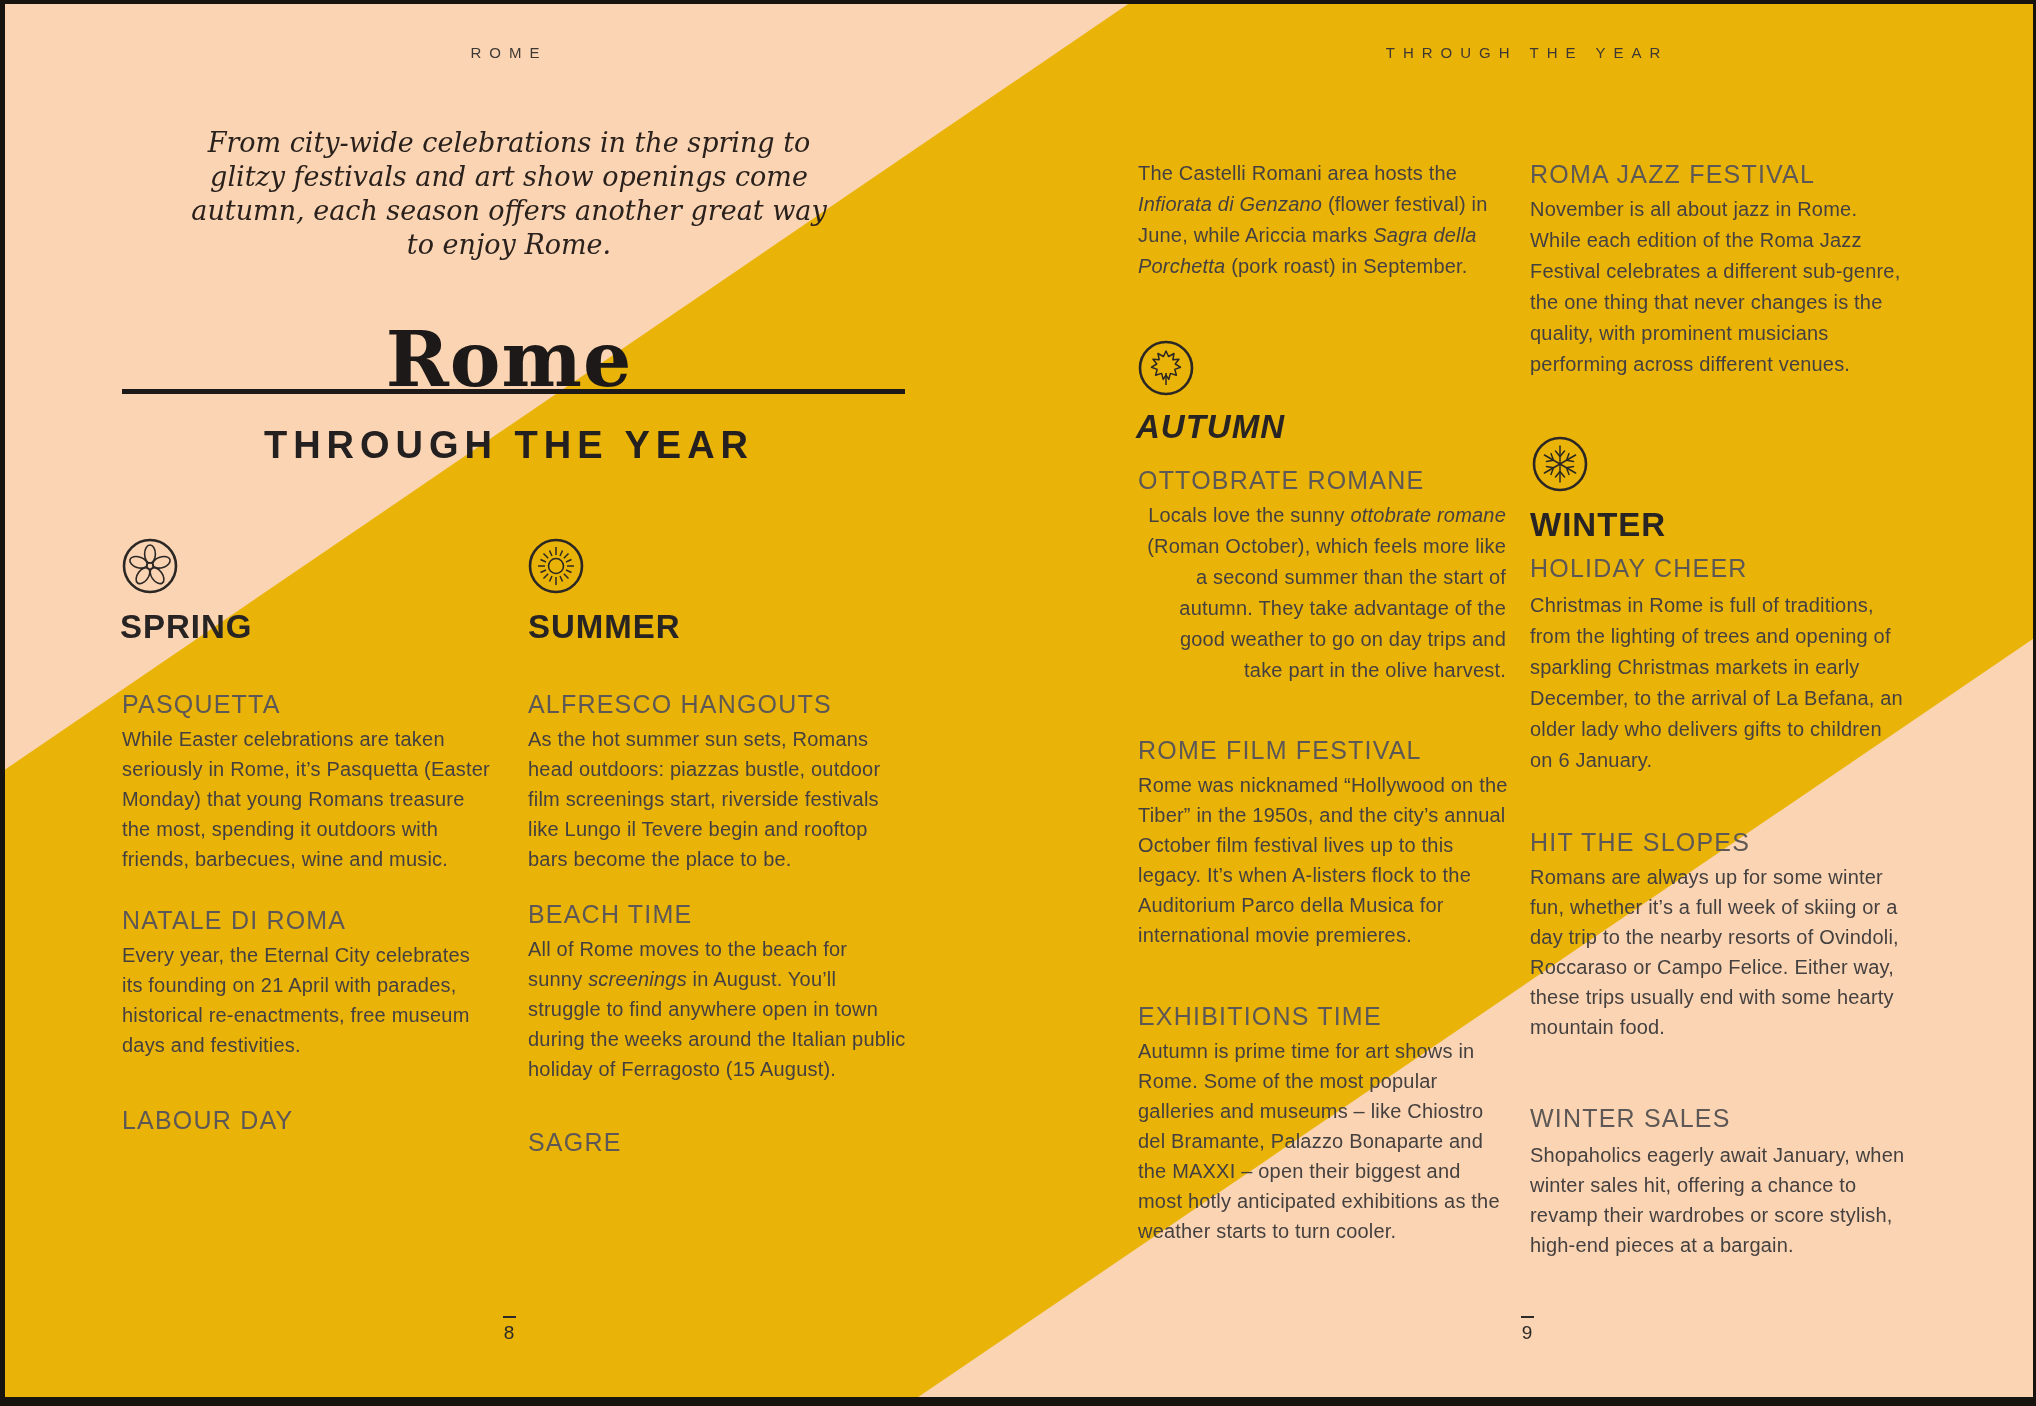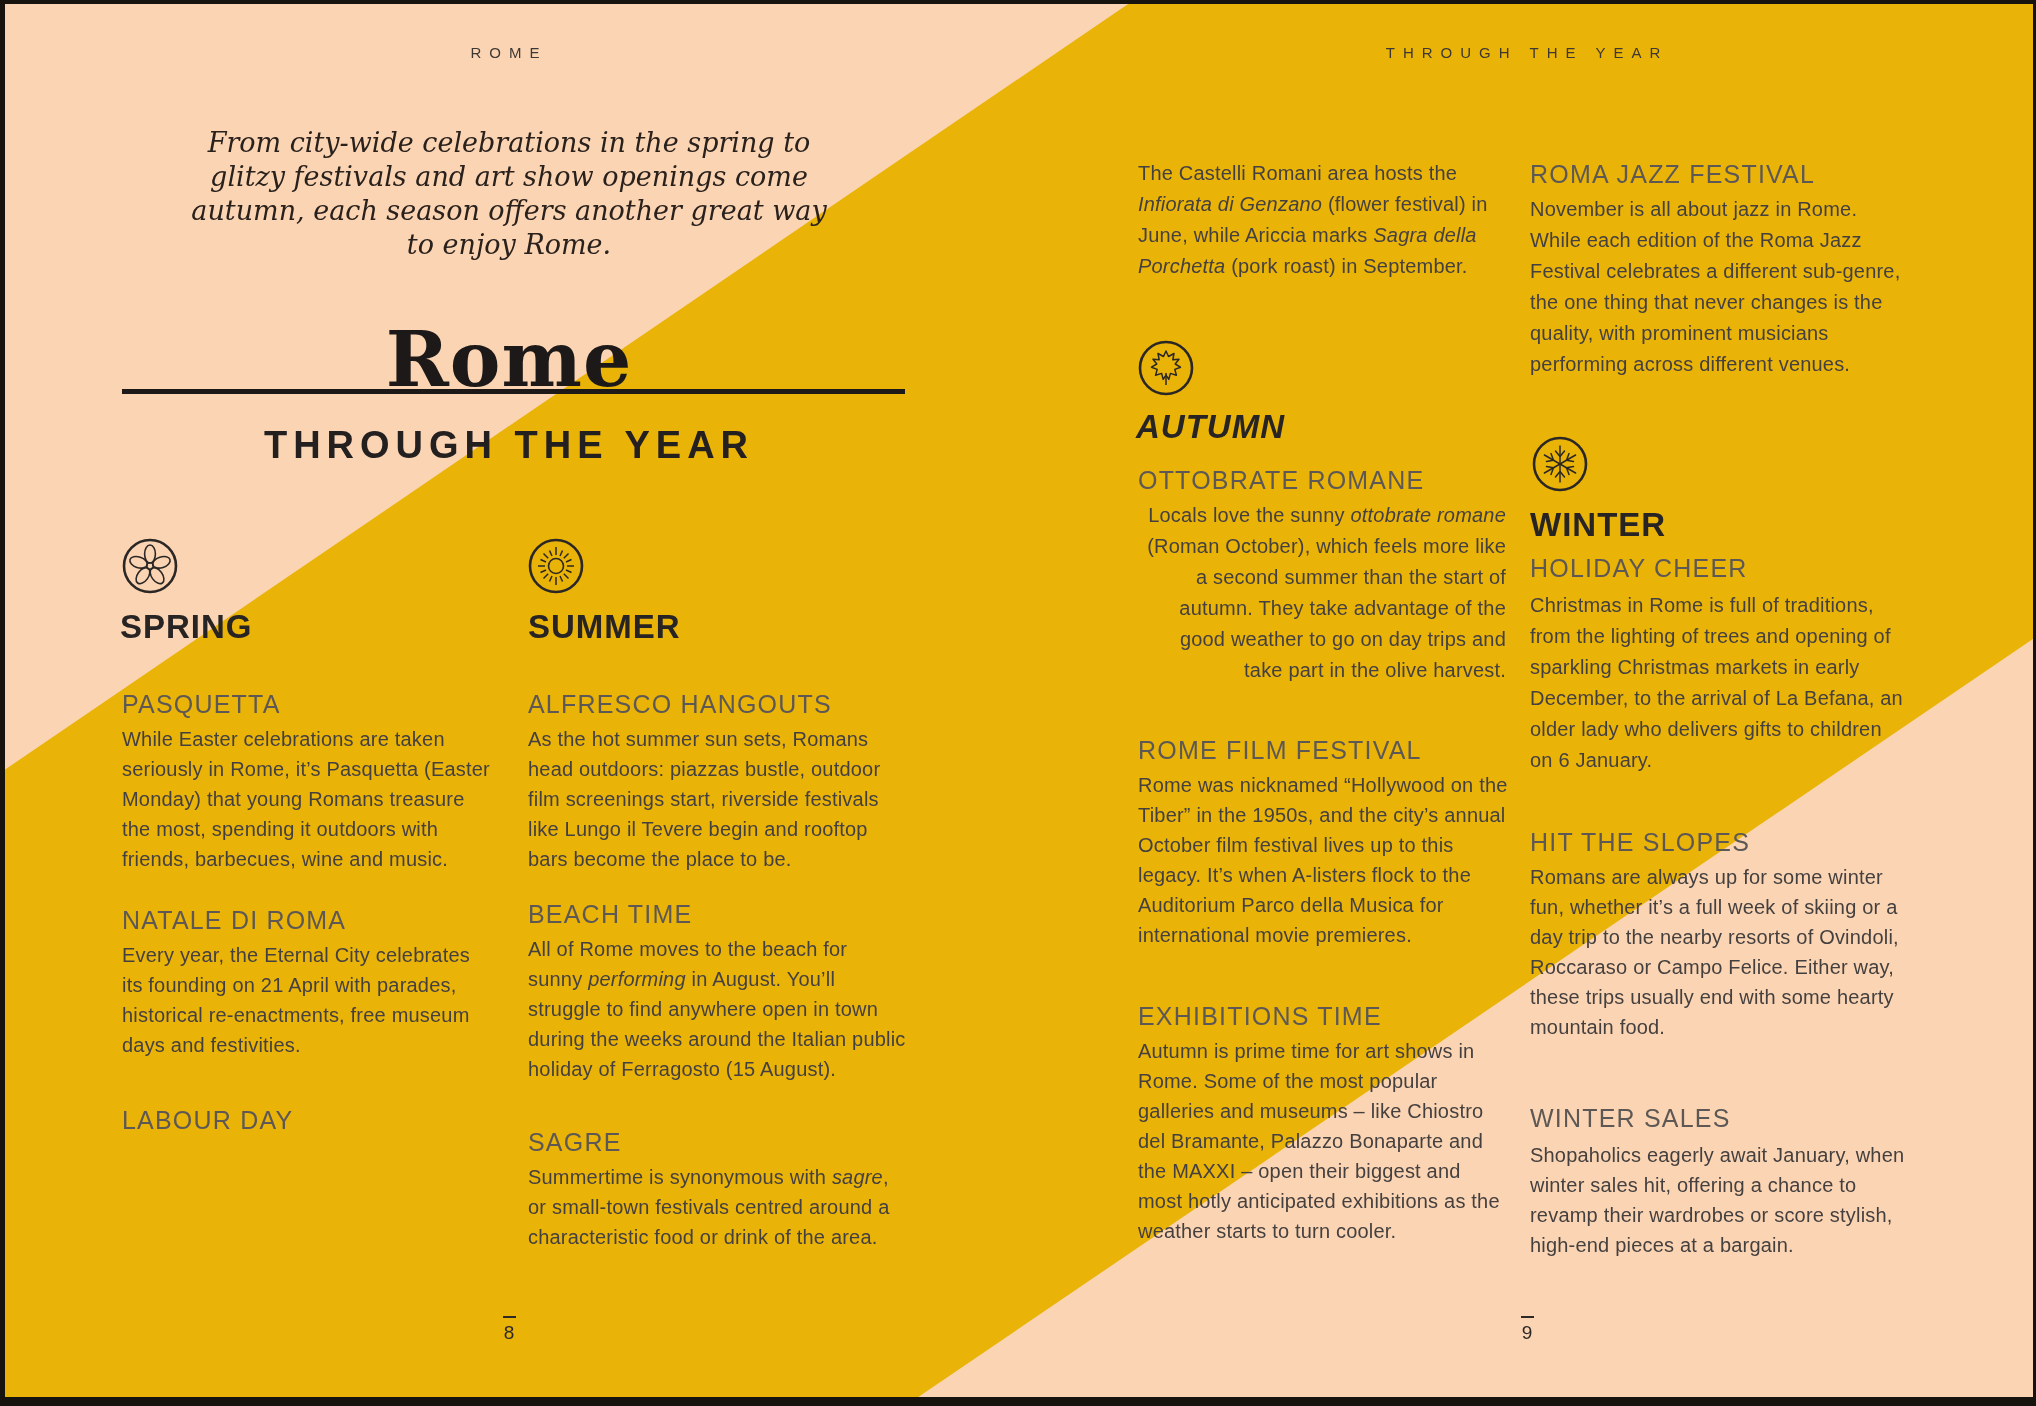--- a/index.html
+++ b/index.html
@@ -117,24 +117,23 @@
         <line x1="32" y1="18" x2="34.5" y2="12.5"></line>
       </g>
     </svg>
   </div>
   <div class="season" style="left:528px; top:608px;">SUMMER</div>
 
   <div class="subhead" style="left:528px; top:690px;">ALFRESCO HANGOUTS</div>
   <div class="p" style="left:528px; top:724px; width:378px;">As the hot summer sun sets, Romans head outdoors: piazzas bustle, outdoor film screenings start, riverside festivals like Lungo il Tevere begin and rooftop bars become the place to be.</div>
 
   <div class="subhead" style="left:528px; top:900px;">BEACH TIME</div>
-  <div class="p" style="left:528px; top:934px; width:378px;">All of Rome moves to the beach for sunny <em>performing</em> in August. You’ll struggle to find anywhere open in town during the weeks around the Italian public holiday of Ferragosto (15 August).</div>
+  <div class="p" style="left:528px; top:934px; width:378px;">All of Rome moves to the beach for sunny <em>screenings</em> in August. You’ll struggle to find anywhere open in town during the weeks around the Italian public holiday of Ferragosto (15 August).</div>
 
   <div class="subhead" style="left:528px; top:1128px;">SAGRE</div>
-  <div class="p" style="left:528px; top:1162px; width:378px;">Summertime is synonymous with <em>sagre</em>, or small-town festivals centred around a characteristic food or drink of the area.</div>
 
   <div class="pagenum" style="left:489px; top:1316px;">
     <span class="pn-rule"></span>
     <span>8</span>
   </div>
 
   <div class="runhead" style="left:1327px; top:44px;">THROUGH THE YEAR</div>
 
   <div class="p" style="left:1138px; top:158px; width:368px; line-height:31px;">The Castelli Romani area hosts the <em>Infiorata di Genzano</em> (flower festival) in June, while Ariccia marks <em>Sagra della Porchetta</em> (pork roast) in September.</div>
 

